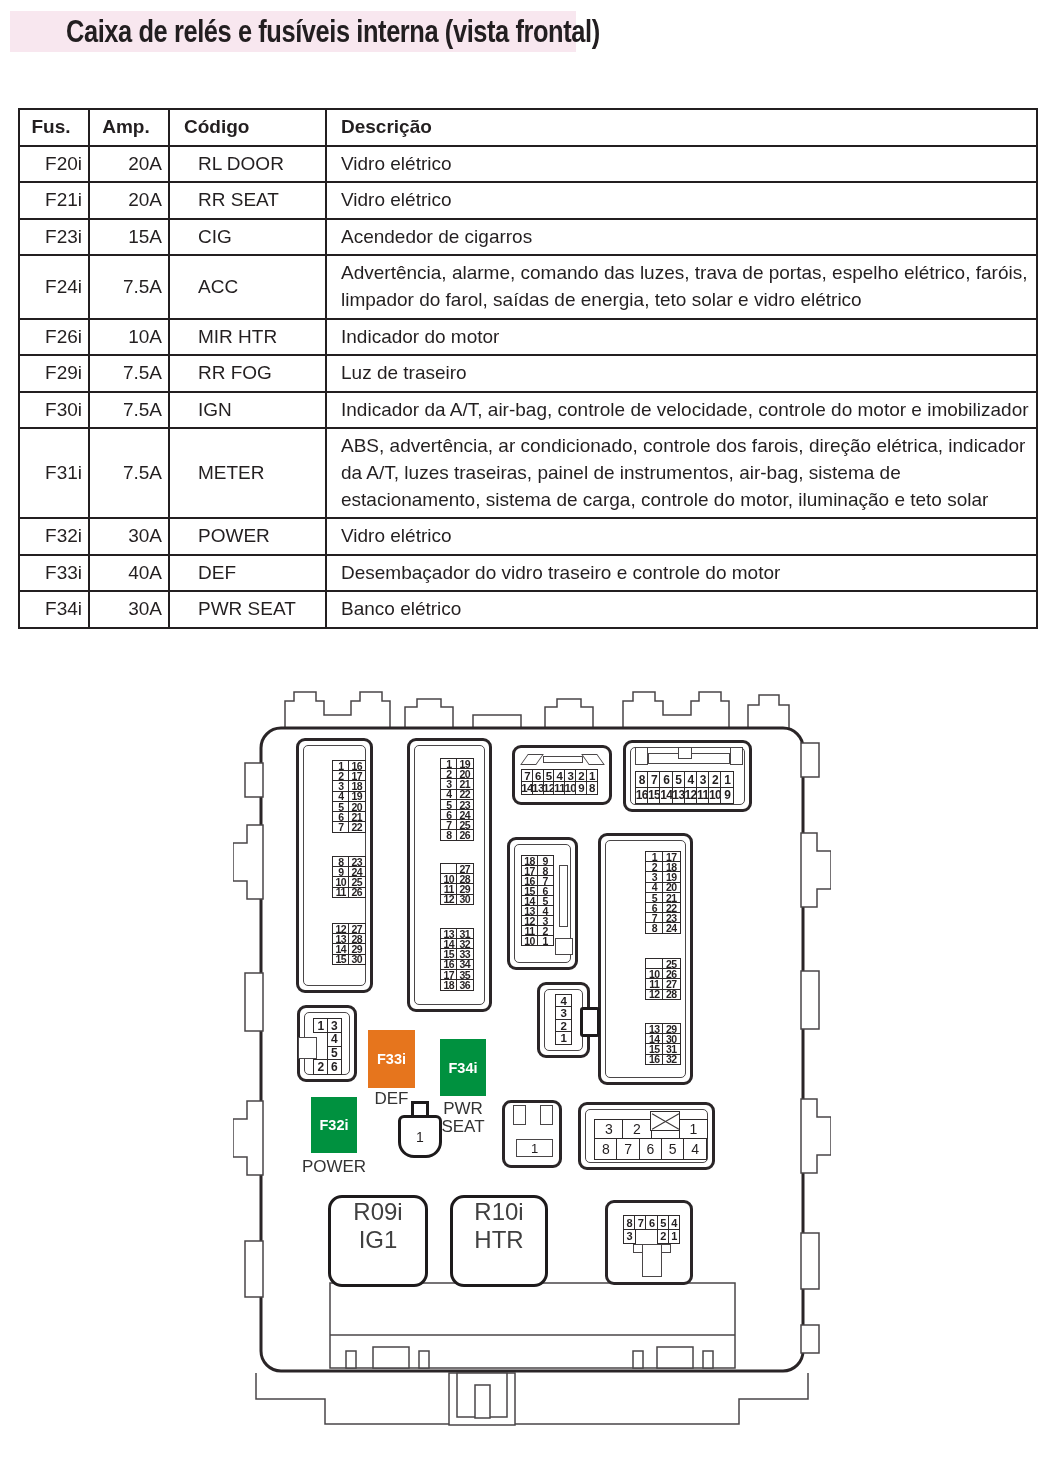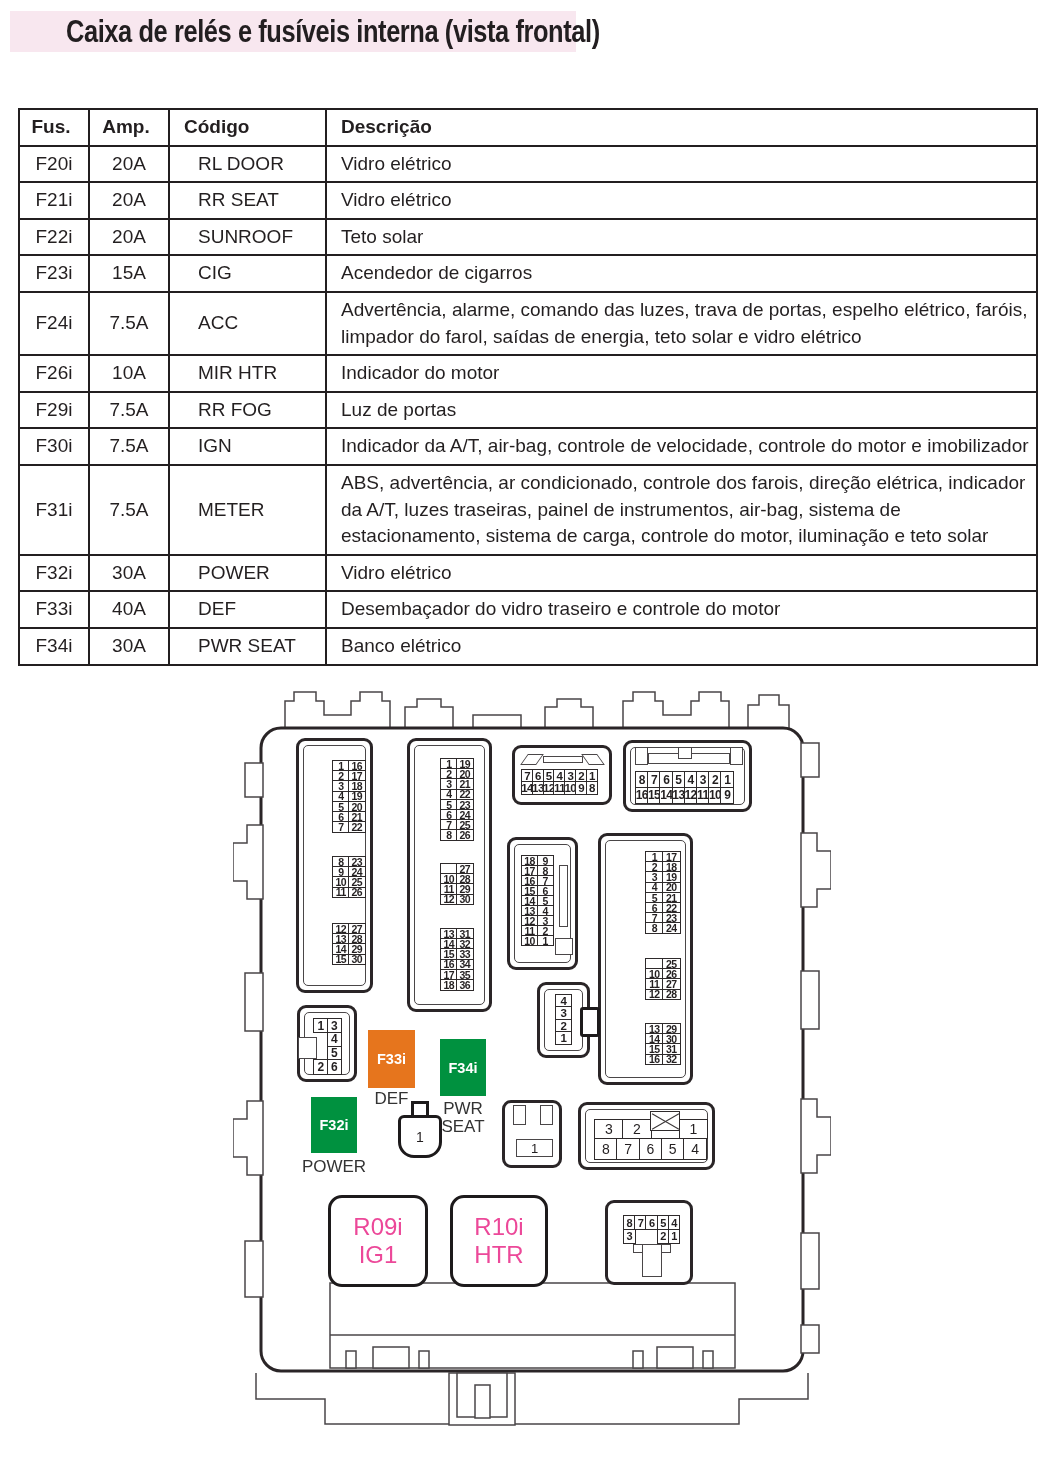--- a/index.html
+++ b/index.html
@@ -14,21 +14,21 @@
 
   
   table.fuse-table{position:absolute;left:18px;top:108px;width:1018px;border-collapse:collapse;
                    table-layout:fixed;background:#fff;}
   .fuse-table th,.fuse-table td{border:2.2px solid #231F20;font-size:19px;vertical-align:middle;
                    padding:4px 6px;line-height:1.4;}
   .fuse-table th{font-weight:bold;height:24px;text-align:left;padding-left:14px;}
   .fuse-table th.c0,.fuse-table th.c1{text-align:center;padding-left:0;}
   .fuse-table col.c0{width:70px}.fuse-table col.c1{width:80px}
   .fuse-table col.c2{width:157px}.fuse-table col.c3{width:711px}
-  .fuse-table td.c0,.fuse-table td.c1{text-align:center;}
+  .fuse-table td.c0,.fuse-table td.c1{text-align:right;}
   .fuse-table td.c2{padding-left:28px;}
   .fuse-table td.c3{padding-left:14px;padding-right:4px;}
 
   
   .diagram{position:absolute;left:233px;top:685px;width:598px;height:778px;}
   .diagram svg{position:absolute;left:0;top:0;}
   .conn{position:absolute;background:#fff;border:3px solid #2a2527;border-radius:9px;box-sizing:border-box;}
   .conn-inner{position:absolute;inset:4px;border:1.3px solid #4a4648;border-radius:5px;pointer-events:none;}
   .deco{position:absolute;background:#fff;border:1.3px solid #4a4648;box-sizing:border-box;}
 
@@ -49,22 +49,22 @@
   .grid-h .pg-row:first-child .pg-cell{width:29.6px;height:20px;}
   .grid-h .pg-row:last-child  .pg-cell{width:23.7px;height:22px;}
   .grid-h .pg-cell{font-weight:normal;font-size:14px;letter-spacing:0;}
   .grid-h .pg-cross{height:28px;margin-top:-8px;z-index:2;}
 
   .fuse{position:absolute;display:flex;align-items:center;justify-content:center;
         color:#fff;font-weight:bold;font-size:14.5px;letter-spacing:0;}
   .fuse-label{position:absolute;text-align:center;font-size:17px;color:#333;line-height:1.05;}
 
   .relay{position:absolute;height:92px;border:3.5px solid #1d1a1b;border-radius:14px;background:#fff;
-         display:flex;flex-direction:column;align-items:center;justify-content:center;
-         font-size:24px;color:#ec4899;line-height:1.18;box-sizing:border-box;}
+         display:flex;flex-direction:column;align-items:center;
+         font-size:24px;color:#404040;line-height:1.18;box-sizing:border-box;}
 
   .plug-k{position:absolute;left:165px;top:417px;width:44px;height:56px;}
   .plug-k .stem{position:absolute;left:13px;top:-1px;width:18px;height:17px;background:#fff;
         border:3px solid #1d1a1b;box-sizing:border-box;}
   .plug-k .bodyp{position:absolute;left:0;top:13px;width:44px;height:43px;background:#fff;
         border:3px solid #1d1a1b;border-radius:6px 6px 16px 16px;box-sizing:border-box;
         display:flex;align-items:center;justify-content:center;font-size:14px;}
 
   .conn-j .one-box{position:absolute;left:11px;top:36px;width:37px;height:18px;border:1.3px solid #4a4648;
         display:flex;align-items:center;justify-content:center;font-size:13px;background:#fff;box-sizing:border-box;}
@@ -102,26 +102,20 @@
           <td class="c2">RL DOOR</td>
           <td class="c3">Vidro elétrico</td>
         </tr>
         <tr>
           <td class="c0">F21i</td>
           <td class="c1">20A</td>
           <td class="c2">RR SEAT</td>
           <td class="c3">Vidro elétrico</td>
         </tr>
         <tr>
-          <td class="c0">F22i</td>
-          <td class="c1">20A</td>
-          <td class="c2">SUNROOF</td>
-          <td class="c3">Teto solar</td>
-        </tr>
-        <tr>
           <td class="c0">F23i</td>
           <td class="c1">15A</td>
           <td class="c2">CIG</td>
           <td class="c3">Acendedor de cigarros</td>
         </tr>
         <tr>
           <td class="c0">F24i</td>
           <td class="c1">7.5A</td>
           <td class="c2">ACC</td>
           <td class="c3">Advertência, alarme, comando das luzes, trava de portas, espelho elétrico, faróis, limpador do farol, saídas de energia,  teto solar e vidro elétrico</td>
@@ -129,21 +123,21 @@
         <tr>
           <td class="c0">F26i</td>
           <td class="c1">10A</td>
           <td class="c2">MIR HTR</td>
           <td class="c3">Indicador do motor</td>
         </tr>
         <tr>
           <td class="c0">F29i</td>
           <td class="c1">7.5A</td>
           <td class="c2">RR FOG</td>
-          <td class="c3">Luz de portas</td>
+          <td class="c3">Luz de traseiro</td>
         </tr>
         <tr>
           <td class="c0">F30i</td>
           <td class="c1">7.5A</td>
           <td class="c2">IGN</td>
           <td class="c3">Indicador da A/T, air-bag, controle de velocidade, controle do motor e imobilizador</td>
         </tr>
         <tr>
           <td class="c0">F31i</td>
           <td class="c1">7.5A</td>

